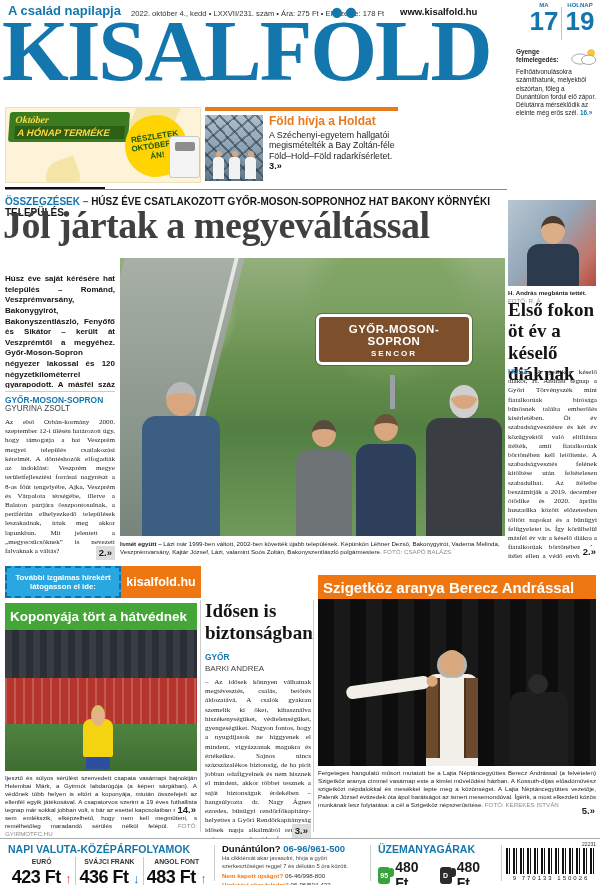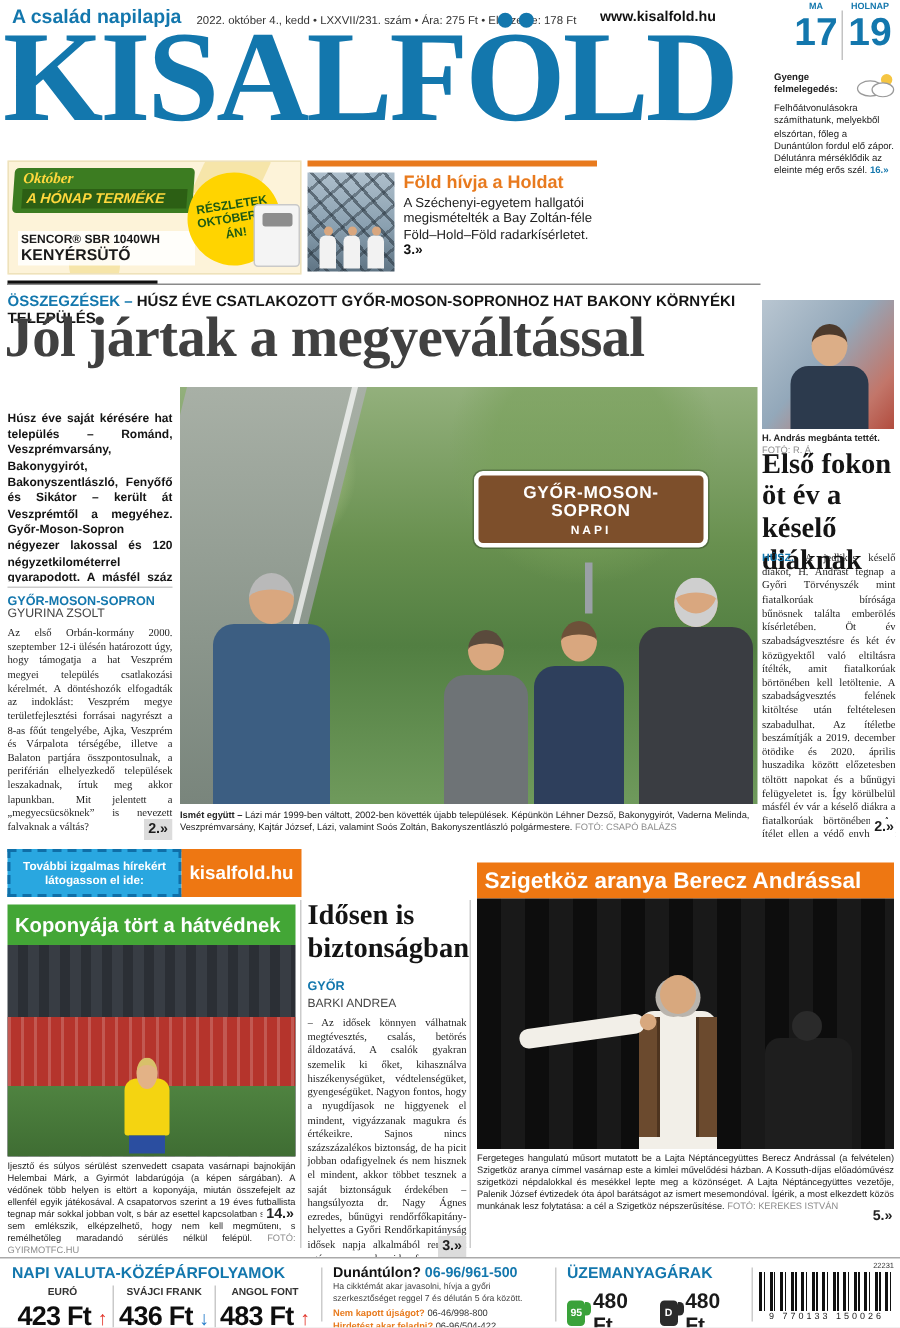--- a/index.html
+++ b/index.html
@@ -247,24 +247,20 @@
     <b class="blue">16.»</b>
   </div>
 
   <div class="abs ad">
     <div class="leaf" style="left:128px;top:-10px;width:40px;height:40px;transform:rotate(25deg)"></div>
     <div class="leaf" style="left:40px;top:52px;width:34px;height:34px;transform:rotate(-20deg)"></div>
     <div class="green-flag">
       <span class="month-script">Október</span>
       <span class="badge">A HÓNAP TERMÉKE</span>
     </div>
-    <div class="product">
-      <span class="model">SENCOR® SBR 1040WH</span>
-      <span class="ptype">KENYÉRSÜTŐ</span>
-    </div>
     <div class="burst">RÉSZLETEK OKTÓBER 6-ÁN!</div>
     <div class="bread-maker"></div>
   </div>
 
   <div class="abs teaser t1">
     <div class="bar"></div>
     <div class="tphoto photo-antenna">
       <div class="truss"></div>
       <span class="fig" style="left:8px"></span>
       <span class="fig" style="left:24px"></span>
@@ -310,21 +306,21 @@
   <div class="abs left-body bodytext">
     <span>Az első Orbán-kormány 2000. szeptember 12-i ülésén határozott úgy, hogy támogatja a hat Veszprém megyei település csatlakozási kérelmét. A döntéshozók elfogadták az indoklást: Veszprém megye területfejlesztési forrásai nagyrészt a 8-as főút tengelyébe, Ajka, Veszprém és Várpalota térségébe, illetve a Balaton partjára összpontosulnak, a periférián elhelyezkedő települések leszakadnak, írtuk meg akkor lapunkban. Mit jelentett a „megyecsücsöknek” is nevezett falvaknak a váltás?</span>
     <span class="pageref-abs boxed">2.»</span>
   </div>
 
   <div class="abs main-photo">
     <div class="road"></div>
     <div class="sign-pole"></div>
     <div class="sign">
       <span class="s1">GYŐR-MOSON-SOPRON</span>
-      <span class="s2">NAPI</span>
+      <span class="s2">SENCOR</span>
     </div>
     <div class="person p1">
         <span class="phead"></span>
       </div>
     <div class="person p2">
         <span class="phead"></span>
       </div>
     <div class="person p3">
         <span class="phead"></span>
       </div>

